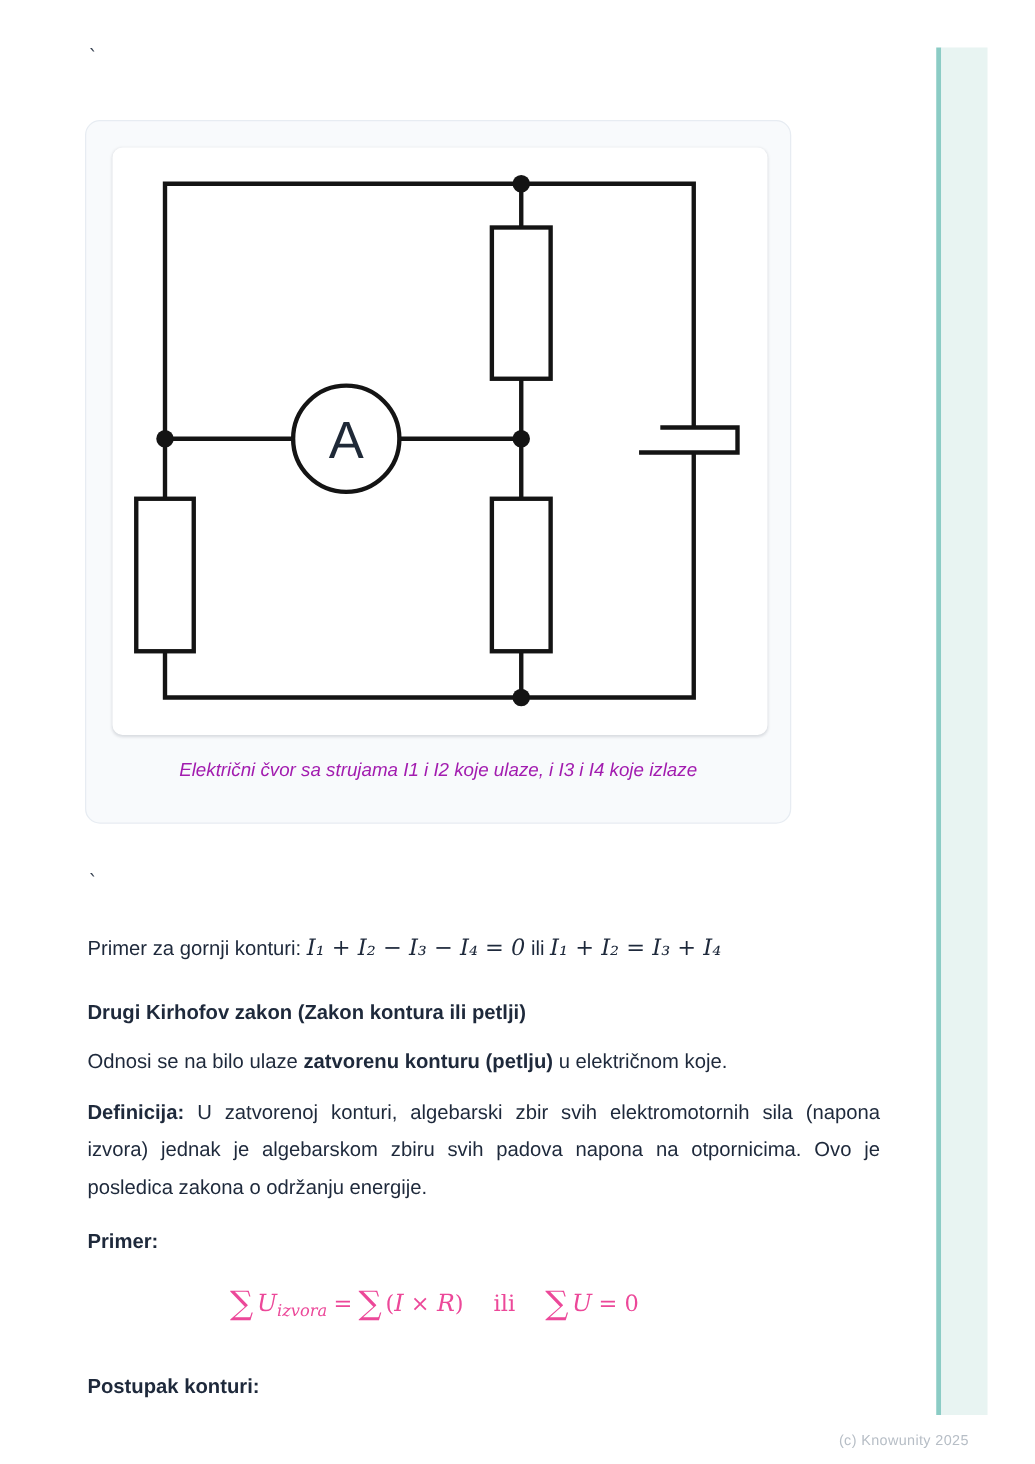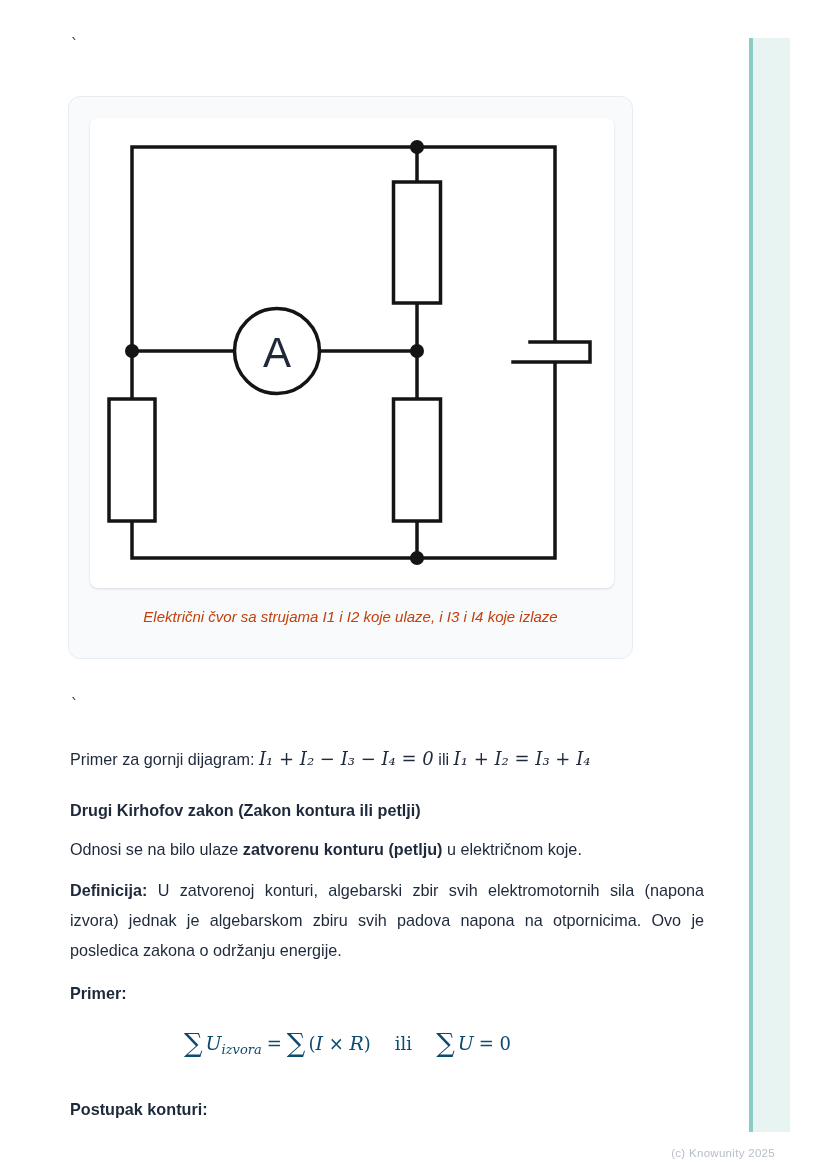--- a/index.html
+++ b/index.html
@@ -20,37 +20,37 @@
     box-sizing:border-box;
   }
   .circuit-panel {
     left:90px; top:118px; width:524px; height:470px;
     background:#ffffff; border-radius:8px;
     box-shadow:0 1px 3px rgba(15,23,42,0.09), 0 1px 2px rgba(15,23,42,0.05);
   }
   .circuit-svg { position:absolute; left:0; top:0; }
   .figure-caption {
     left:68px; top:606px; width:565px; text-align:center;
-    font-style:italic; font-size:15px; color:#c2410c; line-height:22px;
+    font-style:italic; font-size:15px; color:#a21caf; line-height:22px;
   }
 
   
   .para { left:70px; width:634px; font-size:16.2px; line-height:30px; }
   .bold { font-weight:bold; }
   .justify { text-align:justify; }
   .math {
     font-family:"DejaVu Serif","Liberation Serif", serif;
     font-style:italic; font-size:18px;
   }
 
   
   .formula-block {
     left:70px; top:1028px; width:560px; text-align:center;
     font-family:"DejaVu Serif","Liberation Serif", serif;
-    color:#0c4a6e; white-space:nowrap;
+    color:#ec4899; white-space:nowrap;
   }
   .f-sum { font-size:26px; font-style:normal; vertical-align:-2px; margin-right:3px; }
   .f-var { font-size:19px; font-style:italic; }
   .f-sub { font-size:13px; font-style:italic; }
   .f-op  { font-size:18px; font-style:normal; margin:0 5px; }
   .f-paren { font-size:18px; font-style:normal; }
   .f-ili { font-size:18px; font-style:normal; margin:0 24px; }
 
   
   .edge-strip { left:749px; top:38px; width:41px; height:1094px; z-index:1; }
@@ -94,21 +94,21 @@
       <circle cx="417" cy="558" r="7"></circle>
     </g>
   </svg>
 </div>
 
 <div class="abs figure-caption">Električni čvor sa strujama I1 i I2 koje ulaze, i I3 i I4 koje izlaze</div>
 
 <span class="abs stray" style="left:70px; top:696px;">`</span>
 
 <div class="abs para" style="top:744px;">
-  <span>Primer za gornji dijagram: </span><span class="math">I₁ + I₂ − I₃ − I₄ = 0</span><span> ili </span><span class="math">I₁ + I₂ = I₃ + I₄</span>
+  <span>Primer za gornji konturi: </span><span class="math">I₁ + I₂ − I₃ − I₄ = 0</span><span> ili </span><span class="math">I₁ + I₂ = I₃ + I₄</span>
 </div>
 
 <div class="abs para bold" style="top:795px;">Drugi Kirhofov zakon (Zakon kontura ili petlji)</div>
 
 <div class="abs para" style="top:834px;">
   <span>Odnosi se na bilo ulaze </span><span class="bold">zatvorenu konturu (petlju)</span><span> u električnom koje.</span>
 </div>
 
 <div class="abs para justify" style="top:875px;">
   <span class="bold">Definicija:</span><span> U zatvorenoj konturi, algebarski zbir svih elektromotornih sila (napona izvora) jednak je algebarskom zbiru svih padova napona na otpornicima. Ovo je posledica zakona o održanju energije.</span>

